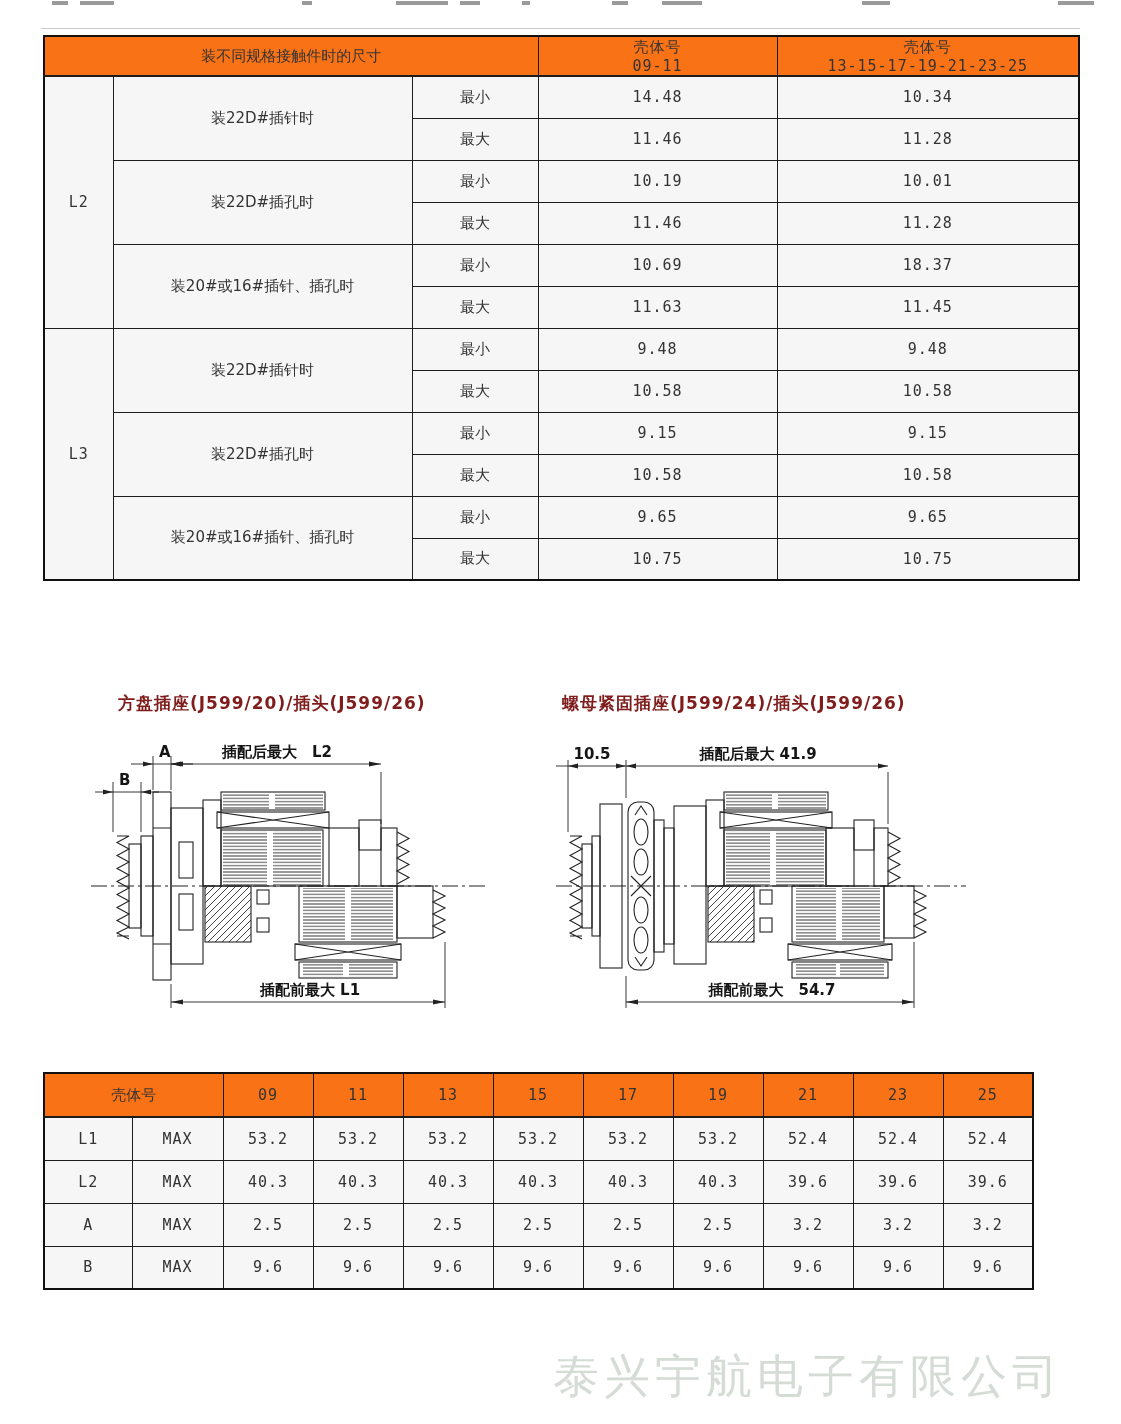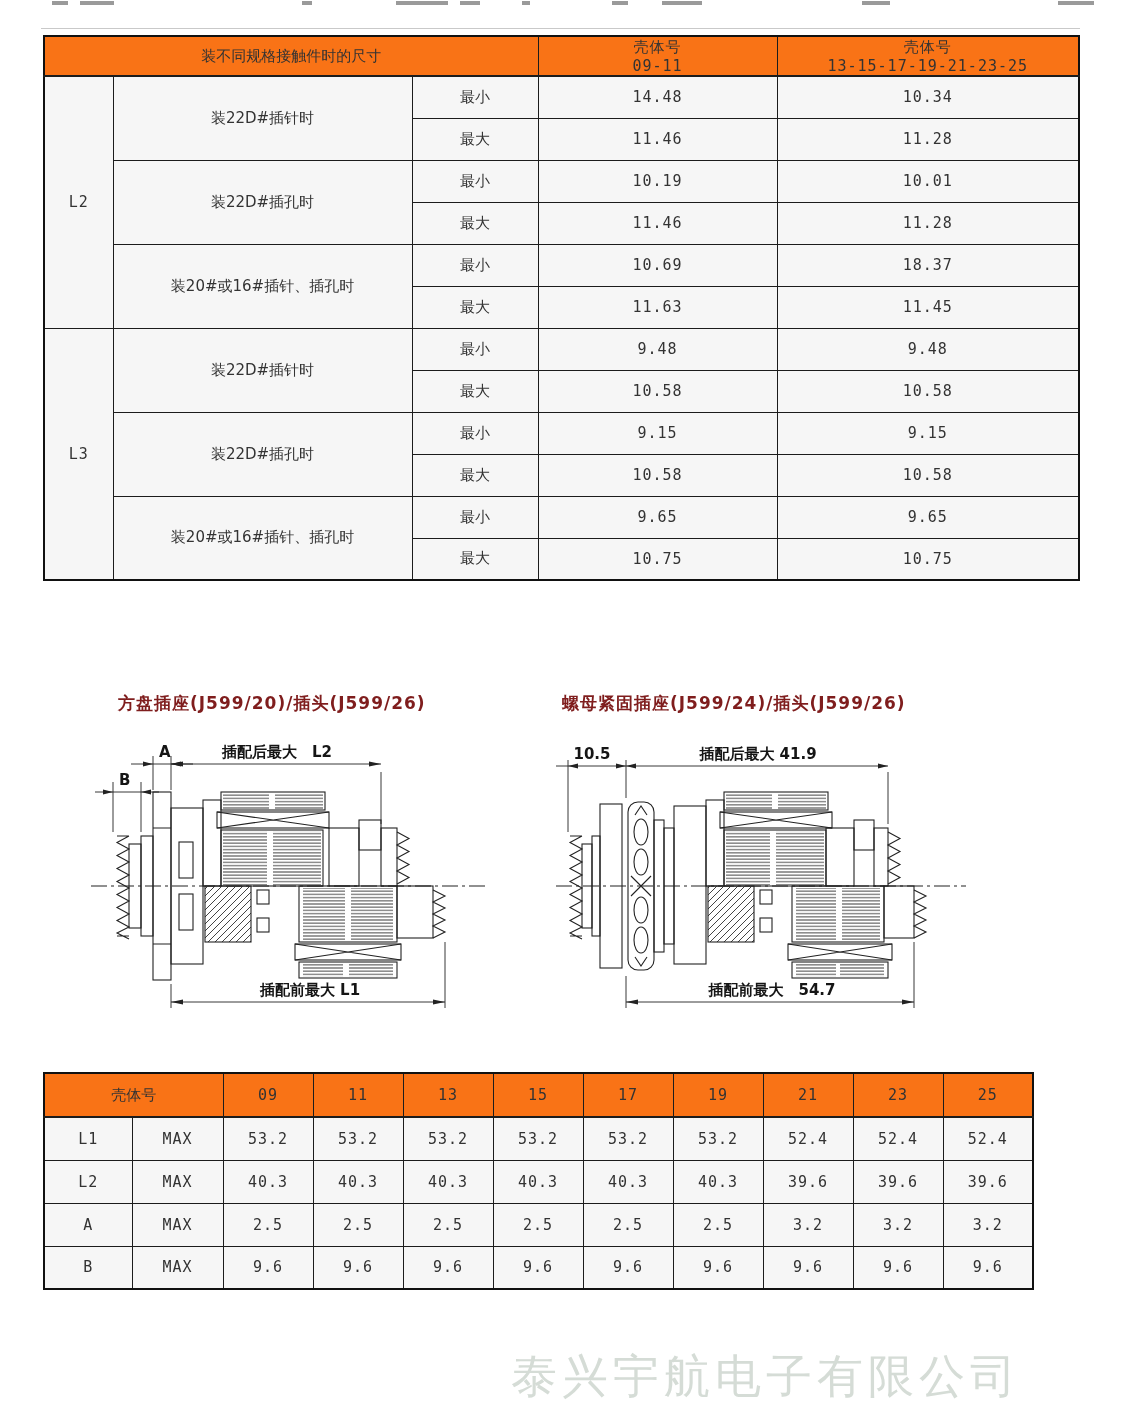--- a/index.html
+++ b/index.html
@@ -46,21 +46,21 @@
     <span class="frag" style="left:460px;width:20px"></span>
     <span class="frag" style="left:522px;width:8px"></span>
     <span class="frag" style="left:612px;width:16px"></span>
     <span class="frag" style="left:662px;width:40px"></span>
     <span class="frag" style="left:862px;width:28px"></span>
     <span class="frag" style="left:1058px;width:36px"></span>
   </div>
   <div class="faintline"></div>
 
 
-  <div class="abs wm-footer" style="left:511px;top:1346px">泰兴宇航电子有限公司</div>
+  <div class="abs wm-footer" style="left:553px;top:1346px">泰兴宇航电子有限公司</div>
 
   <table class="t1 abs content" style="left:43px;top:35px;width:1035px">
     <colgroup>
       <col style="width:69px">
         <col style="width:299px">
         <col style="width:126px">
       <col style="width:239px">
         <col style="width:302px">
     </colgroup>
     <tbody>

